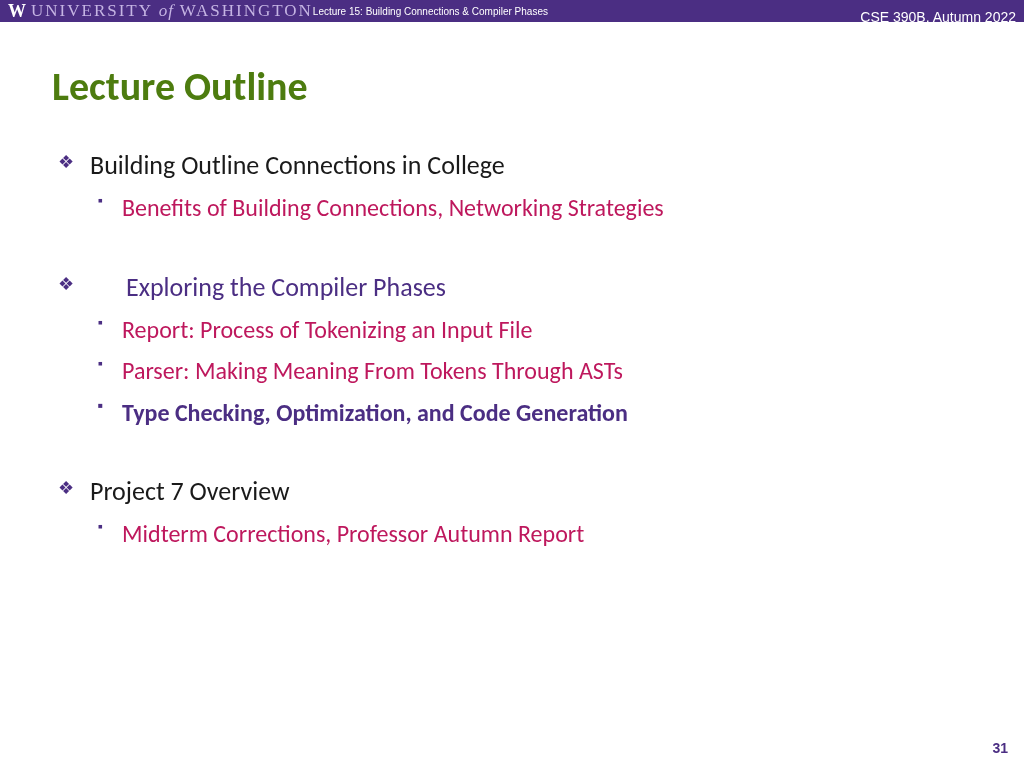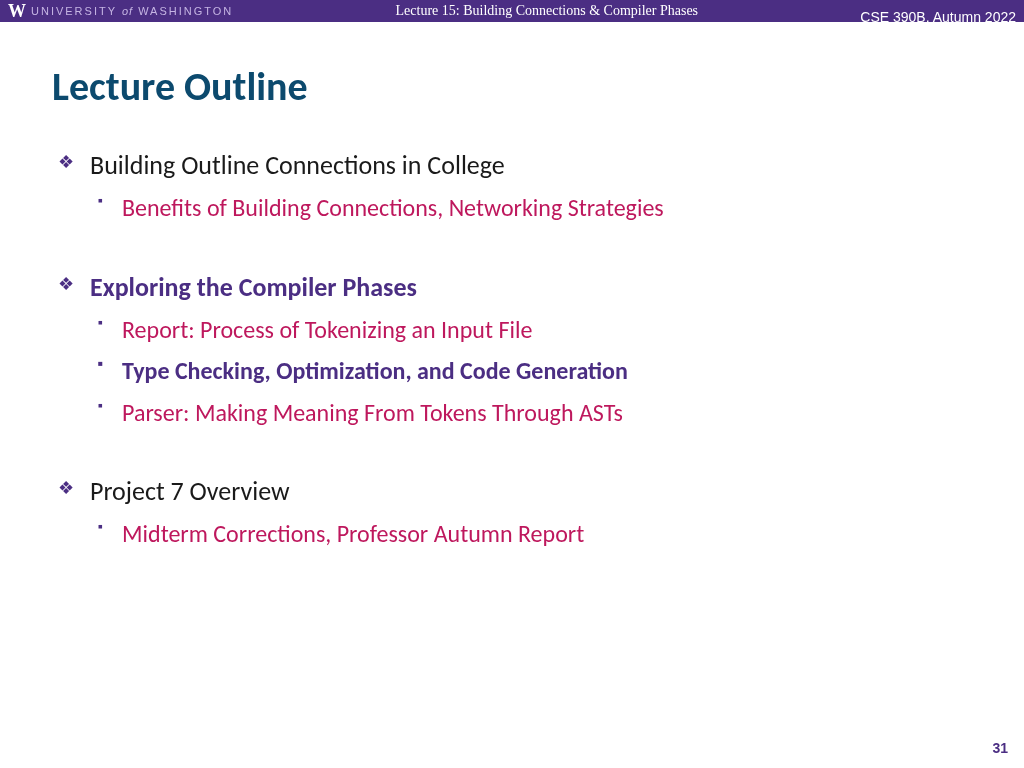--- a/index.html
+++ b/index.html
@@ -29,48 +29,47 @@
       align-items: center;
       gap: 6px;
     }
     .uw-w {
       font-family: 'Times New Roman', serif;
       font-weight: bold;
       font-size: 18px;
       letter-spacing: -1px;
     }
     .uw-text {
-      font-family: Liberation Sans, sans-serif;
-      font-size: 11px;
+      font-family: Liberation Serif, serif;
+      font-size: 17px;
       letter-spacing: 2px;
       color: #c5b4e3;
     }
     .uw-of {
       font-style: italic;
       text-transform: lowercase;
       letter-spacing: 1px;
     }
     .header-title {
       flex: 1;
-      text-align: center;
-      font-family: Liberation Serif, serif;
-      font-size: 14px;
+      font-family: Liberation Sans, sans-serif;
+      font-size: 10px;
     }
     .header-course {
       font-family: Arial, sans-serif;
       font-size: 14px;
       margin-top: 12px;
     }
     .content {
       padding: 40px 52px 0 52px;
     }
     .slide-title {
       font-size: 40px;
       font-weight: bold;
-      color: #0c4a6e;
+      color: #4d7c0f;
       margin-bottom: 38px;
     }
     .outline-list {
       list-style: none;
     }
     .top-item {
       font-size: 26px;
       color: #1a1a1a;
       margin-bottom: 46px;
       padding-left: 38px;
@@ -79,21 +78,22 @@
     .top-item::before {
       content: "❖";
       position: absolute;
       left: 6px;
       top: 2px;
       font-size: 18px;
       color: #4b2e83;
     }
     .top-item.highlighted > .top-text {
       color: #4b2e83;
-      font-weight: bold;
+      font-weight: normal;
+      margin-left: 36px;
     }
     .sub-list {
       list-style: none;
       margin-top: 10px;
     }
     .sub-item {
       font-size: 24px;
       color: #be185d;
       padding-left: 32px;
       position: relative;
@@ -140,22 +140,22 @@
 </div>
 
 <div class="content">
   <h1 class="slide-title">Lecture Outline</h1>
   <ul class="outline-list" id="outline-list">
       <li class="top-item"><span class="top-text">Building Outline Connections in College</span><ul class="sub-list">
           <li class="sub-item">Benefits of Building Connections, Networking Strategies</li>
         </ul></li>
       <li class="top-item highlighted"><span class="top-text">Exploring the Compiler Phases</span><ul class="sub-list">
           <li class="sub-item">Report: Process of Tokenizing an Input File</li>
+          <li class="sub-item">Parser: Making Meaning From Tokens Through ASTs</li>
           <li class="sub-item highlighted">Type Checking, Optimization, and Code Generation</li>
-          <li class="sub-item">Parser: Making Meaning From Tokens Through ASTs</li>
         </ul></li>
       <li class="top-item"><span class="top-text">Project 7 Overview</span><ul class="sub-list">
           <li class="sub-item">Midterm Corrections, Professor Autumn Report</li>
         </ul></li>
     </ul>
 </div>
 
 <div class="page-number">31</div>
 
 </body></html>

